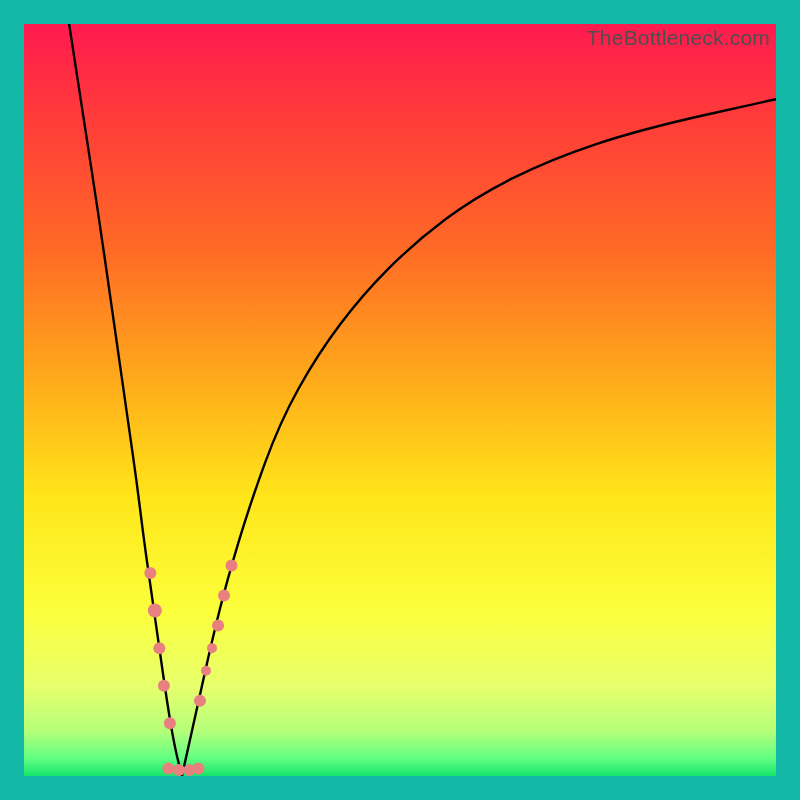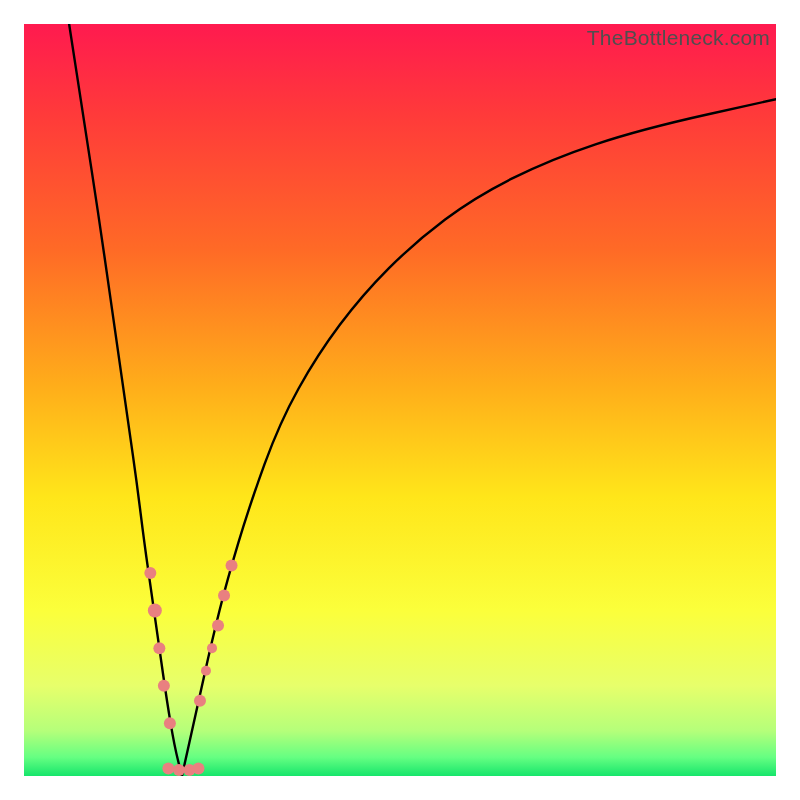--- a/index.html
+++ b/index.html
@@ -7,21 +7,21 @@
     padding: 0;
     width: 800px;
     height: 800px;
     overflow: hidden;
     background: #000;
     font-family: Arial, Helvetica, sans-serif;
   }
   .frame {
     position: absolute;
     inset: 0;
-    background: #ffffff;
+    background: #14b8a6;
   }
   .plot {
     position: absolute;
     left: 24px;
     top: 24px;
     width: 752px;
     height: 752px;
     overflow: hidden;
   }
   .gradient-bg {

